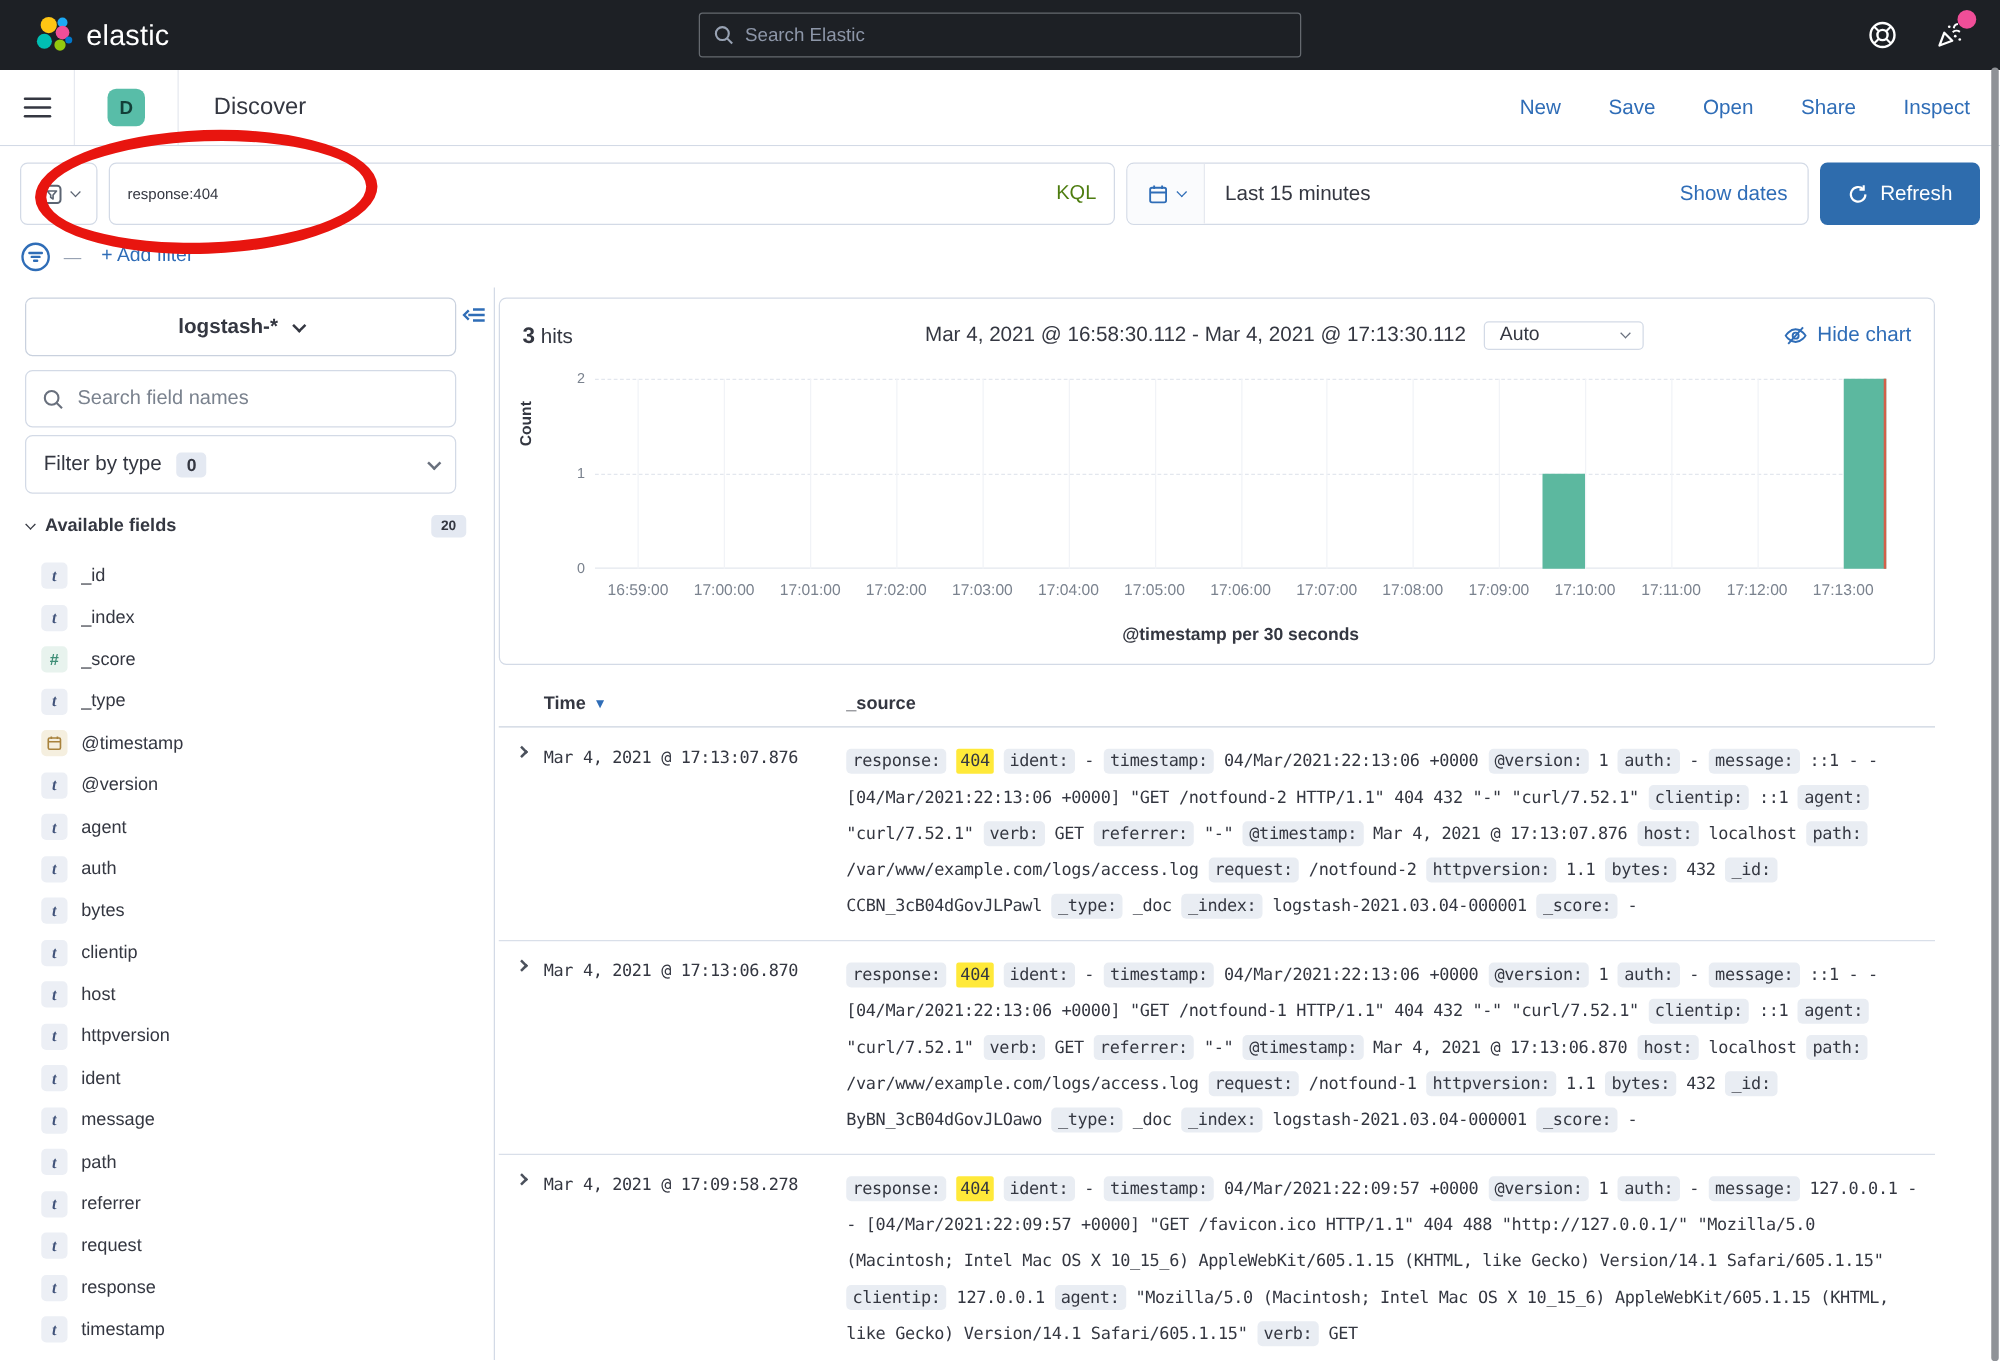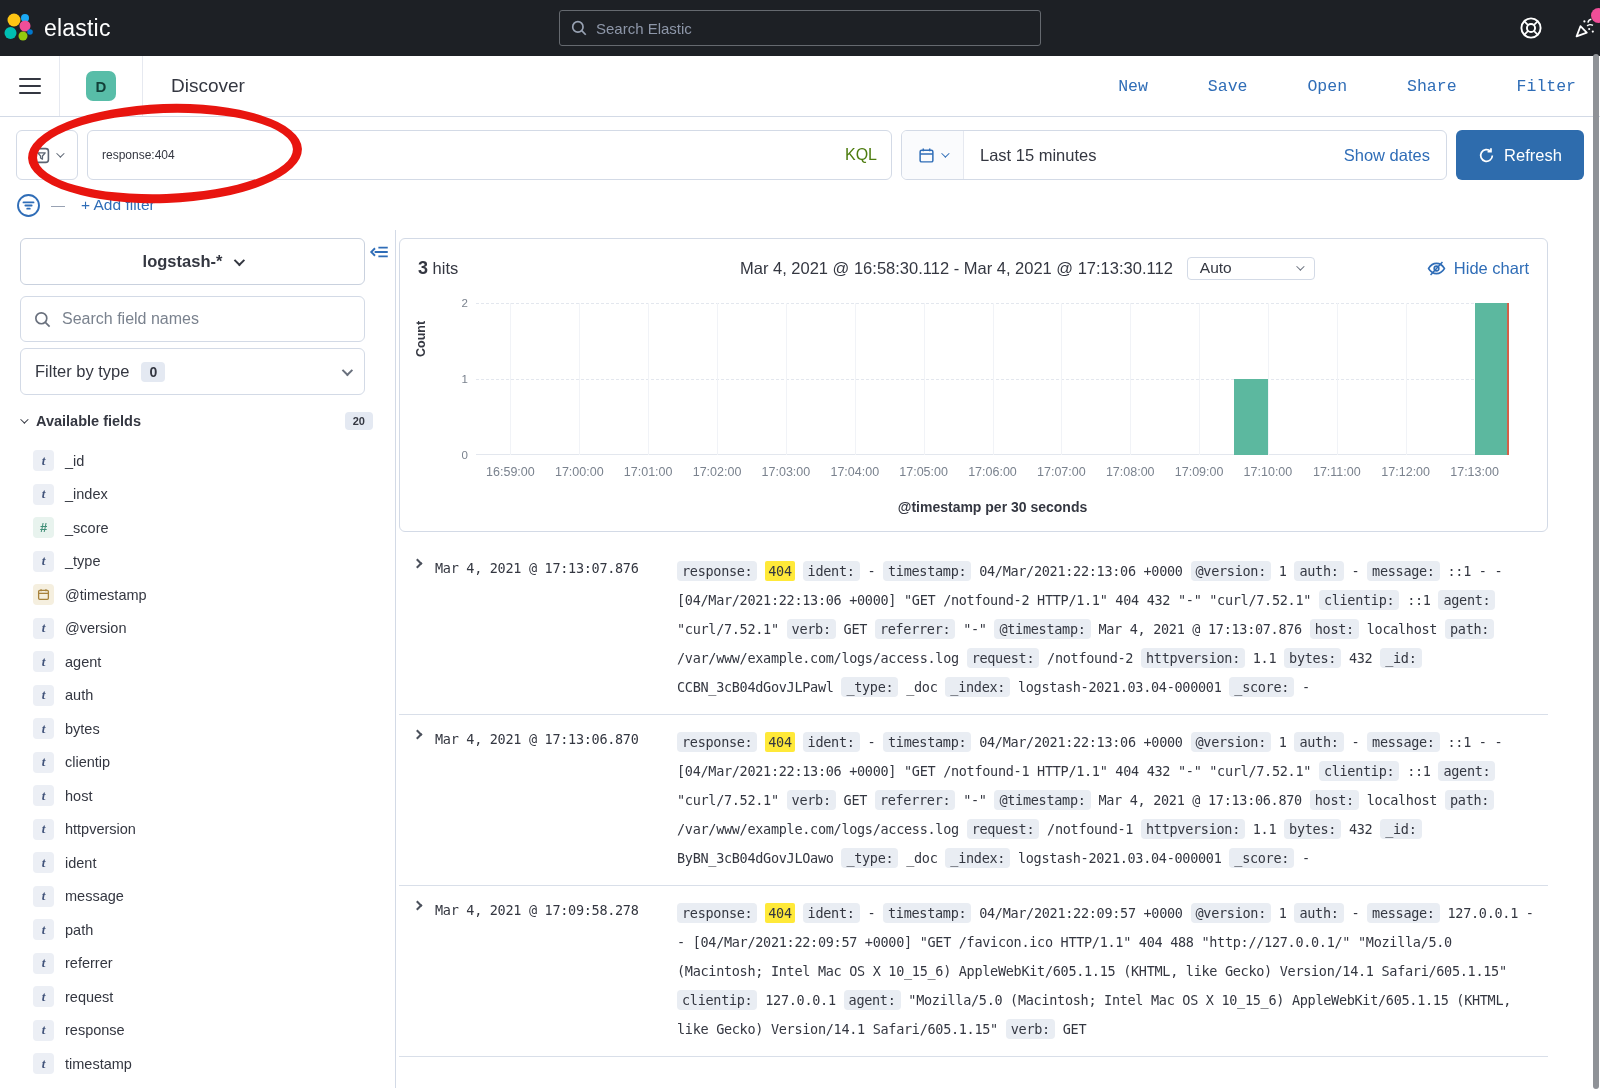--- a/index.html
+++ b/index.html
@@ -1,42 +1,42 @@
 <!DOCTYPE html>
 <html><head>
 <meta charset="utf-8">
 <style>
   * { box-sizing: border-box; margin: 0; padding: 0; }
   html,body { width:1600px; height:1089px; overflow:hidden; background:#fff;
     font-family:"Liberation Sans", sans-serif; color:#343741; }
   .screen { position:relative; width:1600px; height:1089px; overflow:hidden; }
 
   
-  .topbar { position:relative; height:56px; background:#1d2025; display:flex; align-items:center; padding:0 2px; }
+  .topbar { position:relative; height:56px; background:#1d2025; display:flex; align-items:center; padding:0 27px; }
   .brand { display:flex; align-items:center; gap:10px; }
   .brand-text { color:#fff; font-size:23px; font-weight:500; letter-spacing:.2px; }
   .global-search { position:absolute; left:50%; transform:translateX(-50%); width:482px; height:36px;
     border:1px solid #65696f; border-radius:3px; display:flex; align-items:center; padding:0 10px; gap:8px; background:#1d2025; }
   .global-search input { background:transparent; border:none; outline:none; color:#d4dae5; font-size:15px; width:100%;
     font-family:"Liberation Sans",sans-serif; }
   .global-search input::placeholder { color:#8d96a8; }
   .topbar-right { margin-left:auto; display:flex; align-items:center; gap:28px; }
   .top-icon { position:relative; width:26px; height:26px; display:flex; align-items:center; justify-content:center; cursor:pointer; }
   .badge-dot { position:absolute; top:-7px; right:-8px; width:15px; height:15px; border-radius:50%; background:#f04e98; }
 
   
   .appbar { height:61px; border-bottom:1px solid #d3dae6; display:flex; align-items:center; background:#fff; }
   .menu-btn { width:59px; height:100%; display:flex; align-items:center; justify-content:center; cursor:pointer; }
   .menu-btn .bars { width:22px; }
   .menu-btn .bars div { height:2.6px; background:#343741; margin:4.4px 0; border-radius:1px; }
   .app-badge-wrap { height:100%; display:flex; align-items:center; padding:0 26px; border-left:1px solid #e6e9f0; border-right:1px solid #e6e9f0; }
   .app-badge { width:30px; height:30px; background:#58bda8; border-radius:7px; color:#123f38; font-weight:700; font-size:15px;
     display:flex; align-items:center; justify-content:center; }
   .app-title { font-size:19px; margin-left:28px; }
-  .appbar-actions { margin-left:auto; display:flex; gap:60px; padding-right:24px;font-family:Liberation Mono, monospace; }
+  .appbar-actions { margin-left:auto; display:flex; gap:38px; padding-right:24px; }
   .appbar-actions a { color:#2f6db7; font-size:16.5px; text-decoration:none; cursor:pointer; }
 
   
   .querybar { display:flex; gap:9px; padding:13px 16px 8px 16px; align-items:stretch; background:#fff; }
   .saved-query-btn { width:62px; border:1px solid #d3dae6; border-radius:6px; background:#fff; display:flex; align-items:center;
     justify-content:center; gap:6px; color:#5b6472; cursor:pointer; }
   .query-input { flex:1; border:1px solid #d3dae6; border-radius:6px; background:#fff; display:flex; align-items:center; padding:0 14px; height:50px; }
   .query-input input { border:none; outline:none; font-size:12px; color:#343741; width:100%; font-family:"Liberation Sans",sans-serif; }
   .kql-btn { color:#4d7c0f; font-size:16px; cursor:pointer; padding-left:10px; }
   .date-picker { width:546px; border:1px solid #d3dae6; border-radius:6px; background:#fff; display:flex; align-items:center; height:50px; overflow:hidden; }
@@ -193,21 +193,21 @@
     </div>
     <div class="app-badge-wrap">
       <span class="app-badge">D</span>
     </div>
     <span class="app-title">Discover</span>
     <nav class="appbar-actions">
       <a>New</a>
       <a>Save</a>
       <a>Open</a>
       <a>Share</a>
-      <a>Filter</a>
+      <a>Inspect</a>
     </nav>
   </div>
 
   <div class="querybar">
     <div class="saved-query-btn">
       <span>
         <svg width="17" height="17" viewBox="0 0 16 16">
             <rect x="1.5" y="1.5" width="13" height="13" rx="2.5" fill="none" stroke="#5b6472" stroke-width="1.5"></rect>
             <path d="M4.5 5.5h7l-2.6 3v3l-1.8-1.2V8.5Z" fill="none" stroke="#5b6472" stroke-width="1.2" stroke-linejoin="round"></path>
           </svg>
@@ -438,20 +438,28 @@
               <span class="xlab" style="left: 76.6667%;">17:10:00</span>
               <span class="xlab" style="left: 83.3333%;">17:11:00</span>
               <span class="xlab" style="left: 90%;">17:12:00</span>
               <span class="xlab" style="left: 96.6667%;">17:13:00</span>
             </div>
           <div class="axis-title">@timestamp per 30 seconds</div>
         </div>
       </section>
 
       <div class="doc-table">
+        <div class="thead">
+          <span class="th-expander"></span>
+          <span class="th-time">
+            <span>Time</span>
+            <span class="sort-arrow">▼</span>
+          </span>
+          <span class="th-source">_source</span>
+        </div>
         <div>
             <div class="doc-row">
               <div class="expander">
                 <span class="chev right"></span>
               </div>
               <div class="doc-time">Mar 4, 2021 @ 17:13:07.876</div>
               <div class="doc-source"><span class="chip">response:</span> <span class="mark">404</span> <span class="chip">ident:</span> <span class="val">-</span> <span class="chip">timestamp:</span> <span class="val">04/Mar/2021:22:13:06 +0000</span> <span class="chip">@version:</span> <span class="val">1</span> <span class="chip">auth:</span> <span class="val">-</span> <span class="chip">message:</span> <span class="val">::1 - - [04/Mar/2021:22:13:06 +0000] "GET /notfound-2 HTTP/1.1" 404 432 "-" "curl/7.52.1"</span> <span class="chip">clientip:</span> <span class="val">::1</span> <span class="chip">agent:</span> <span class="val">"curl/7.52.1"</span> <span class="chip">verb:</span> <span class="val">GET</span> <span class="chip">referrer:</span> <span class="val">"-"</span> <span class="chip">@timestamp:</span> <span class="val">Mar 4, 2021 @ 17:13:07.876</span> <span class="chip">host:</span> <span class="val">localhost</span> <span class="chip">path:</span> <span class="val">/var/www/example.com/logs/access.log</span> <span class="chip">request:</span> <span class="val">/notfound-2</span> <span class="chip">httpversion:</span> <span class="val">1.1</span> <span class="chip">bytes:</span> <span class="val">432</span> <span class="chip">_id:</span> <span class="val">CCBN_3cB04dGovJLPawl</span> <span class="chip">_type:</span> <span class="val">_doc</span> <span class="chip">_index:</span> <span class="val">logstash-2021.03.04-000001</span> <span class="chip">_score:</span> <span class="val">-</span> </div>
             </div>
             <div class="doc-row">
               <div class="expander">

